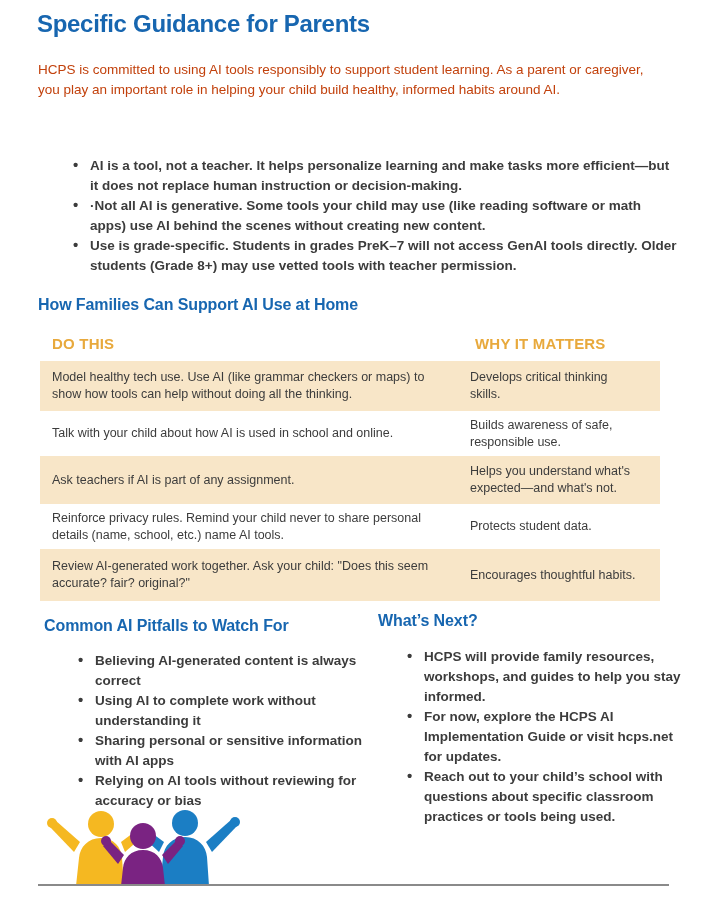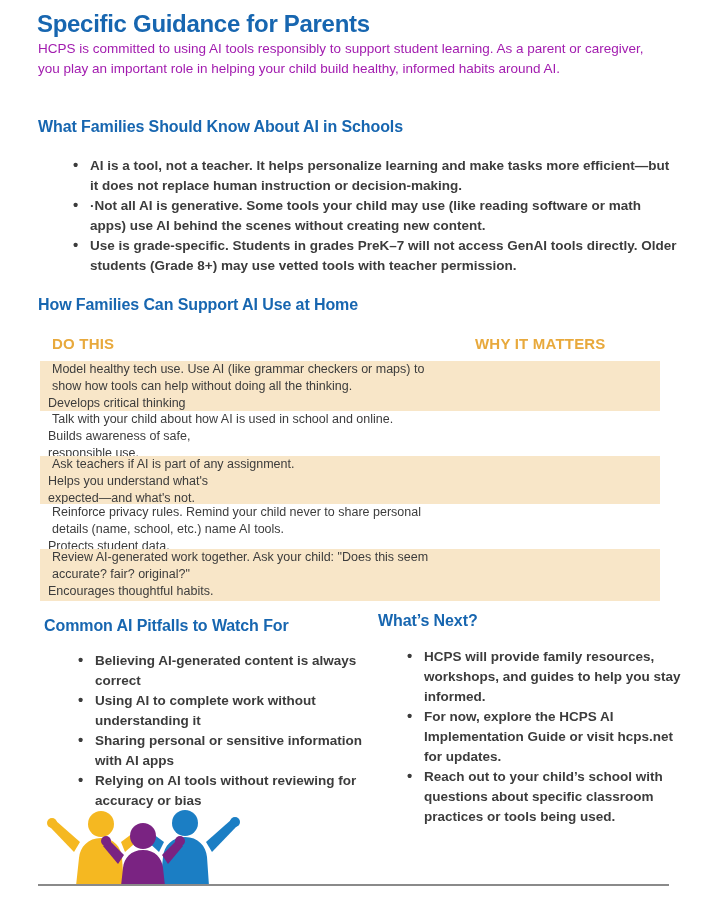--- a/index.html
+++ b/index.html
@@ -30,25 +30,25 @@
     font-size: 24px;
     font-weight: bold;
     color: #1766b0;
     letter-spacing: -0.3px;
   }
 
   
   .intro {
     position: absolute;
     left: 38px;
-    top: 39px;
+    top: 60px;
     width: 625px;
     font-size: 13.5px;
     line-height: 20px;
-    color: #a21caf;
+    color: #c2410c;
   }
 
   
   .sec-head {
     font-size: 16px;
     font-weight: bold;
     color: #1766b0;
     letter-spacing: -0.1px;
   }
   #sec1-head { position: absolute; left: 38px; top: 118px; }
@@ -124,21 +124,20 @@
     margin-left: 8px;
   }
   .col-head.c1 { left: 4px; }
   .col-head.c2 { left: 427px; }
 
   .trow {
     position: relative;
     display: flex;
     width: 620px;
     background: #ffffff;
-    flex-direction: column;
   }
   .trow.shade { background: #f8e6c8; }
   .tcell {
     font-size: 12.5px;
     line-height: 17px;
     color: #3c3c3c;
     display: flex;
     align-items: center;
   }
   .tcell.c1 {
@@ -178,21 +177,20 @@
 </style>
 </head>
 <body>
 
 <div class="page">
 
   <div class="doc-title">Specific Guidance for Parents</div>
 
   <div class="intro">HCPS is committed to using AI tools responsibly to support student learning.  As a parent or caregiver, you play an important role in helping your child build healthy, informed habits around AI.</div>
 
-  <div class="sec-head" id="sec1-head">What Families Should Know About AI in Schools</div>
 
   <ul class="blist" id="sec1-list">
     <li>AI is a tool, not a teacher. It helps personalize learning and make tasks more efficient—but it does not replace human instruction or decision-making.</li>
     <li>·Not all AI is generative. Some tools your child may use (like reading software or math apps) use AI behind the scenes without creating new content.</li>
     <li>Use is grade-specific. Students in grades PreK–7 will not access GenAI tools directly. Older students (Grade 8+) may use vetted tools with teacher permission.</li>
   </ul>
 
   <div class="sec-head" id="sec2-head">How Families Can Support AI Use at Home</div>
 
   <div class="table-wrap">

